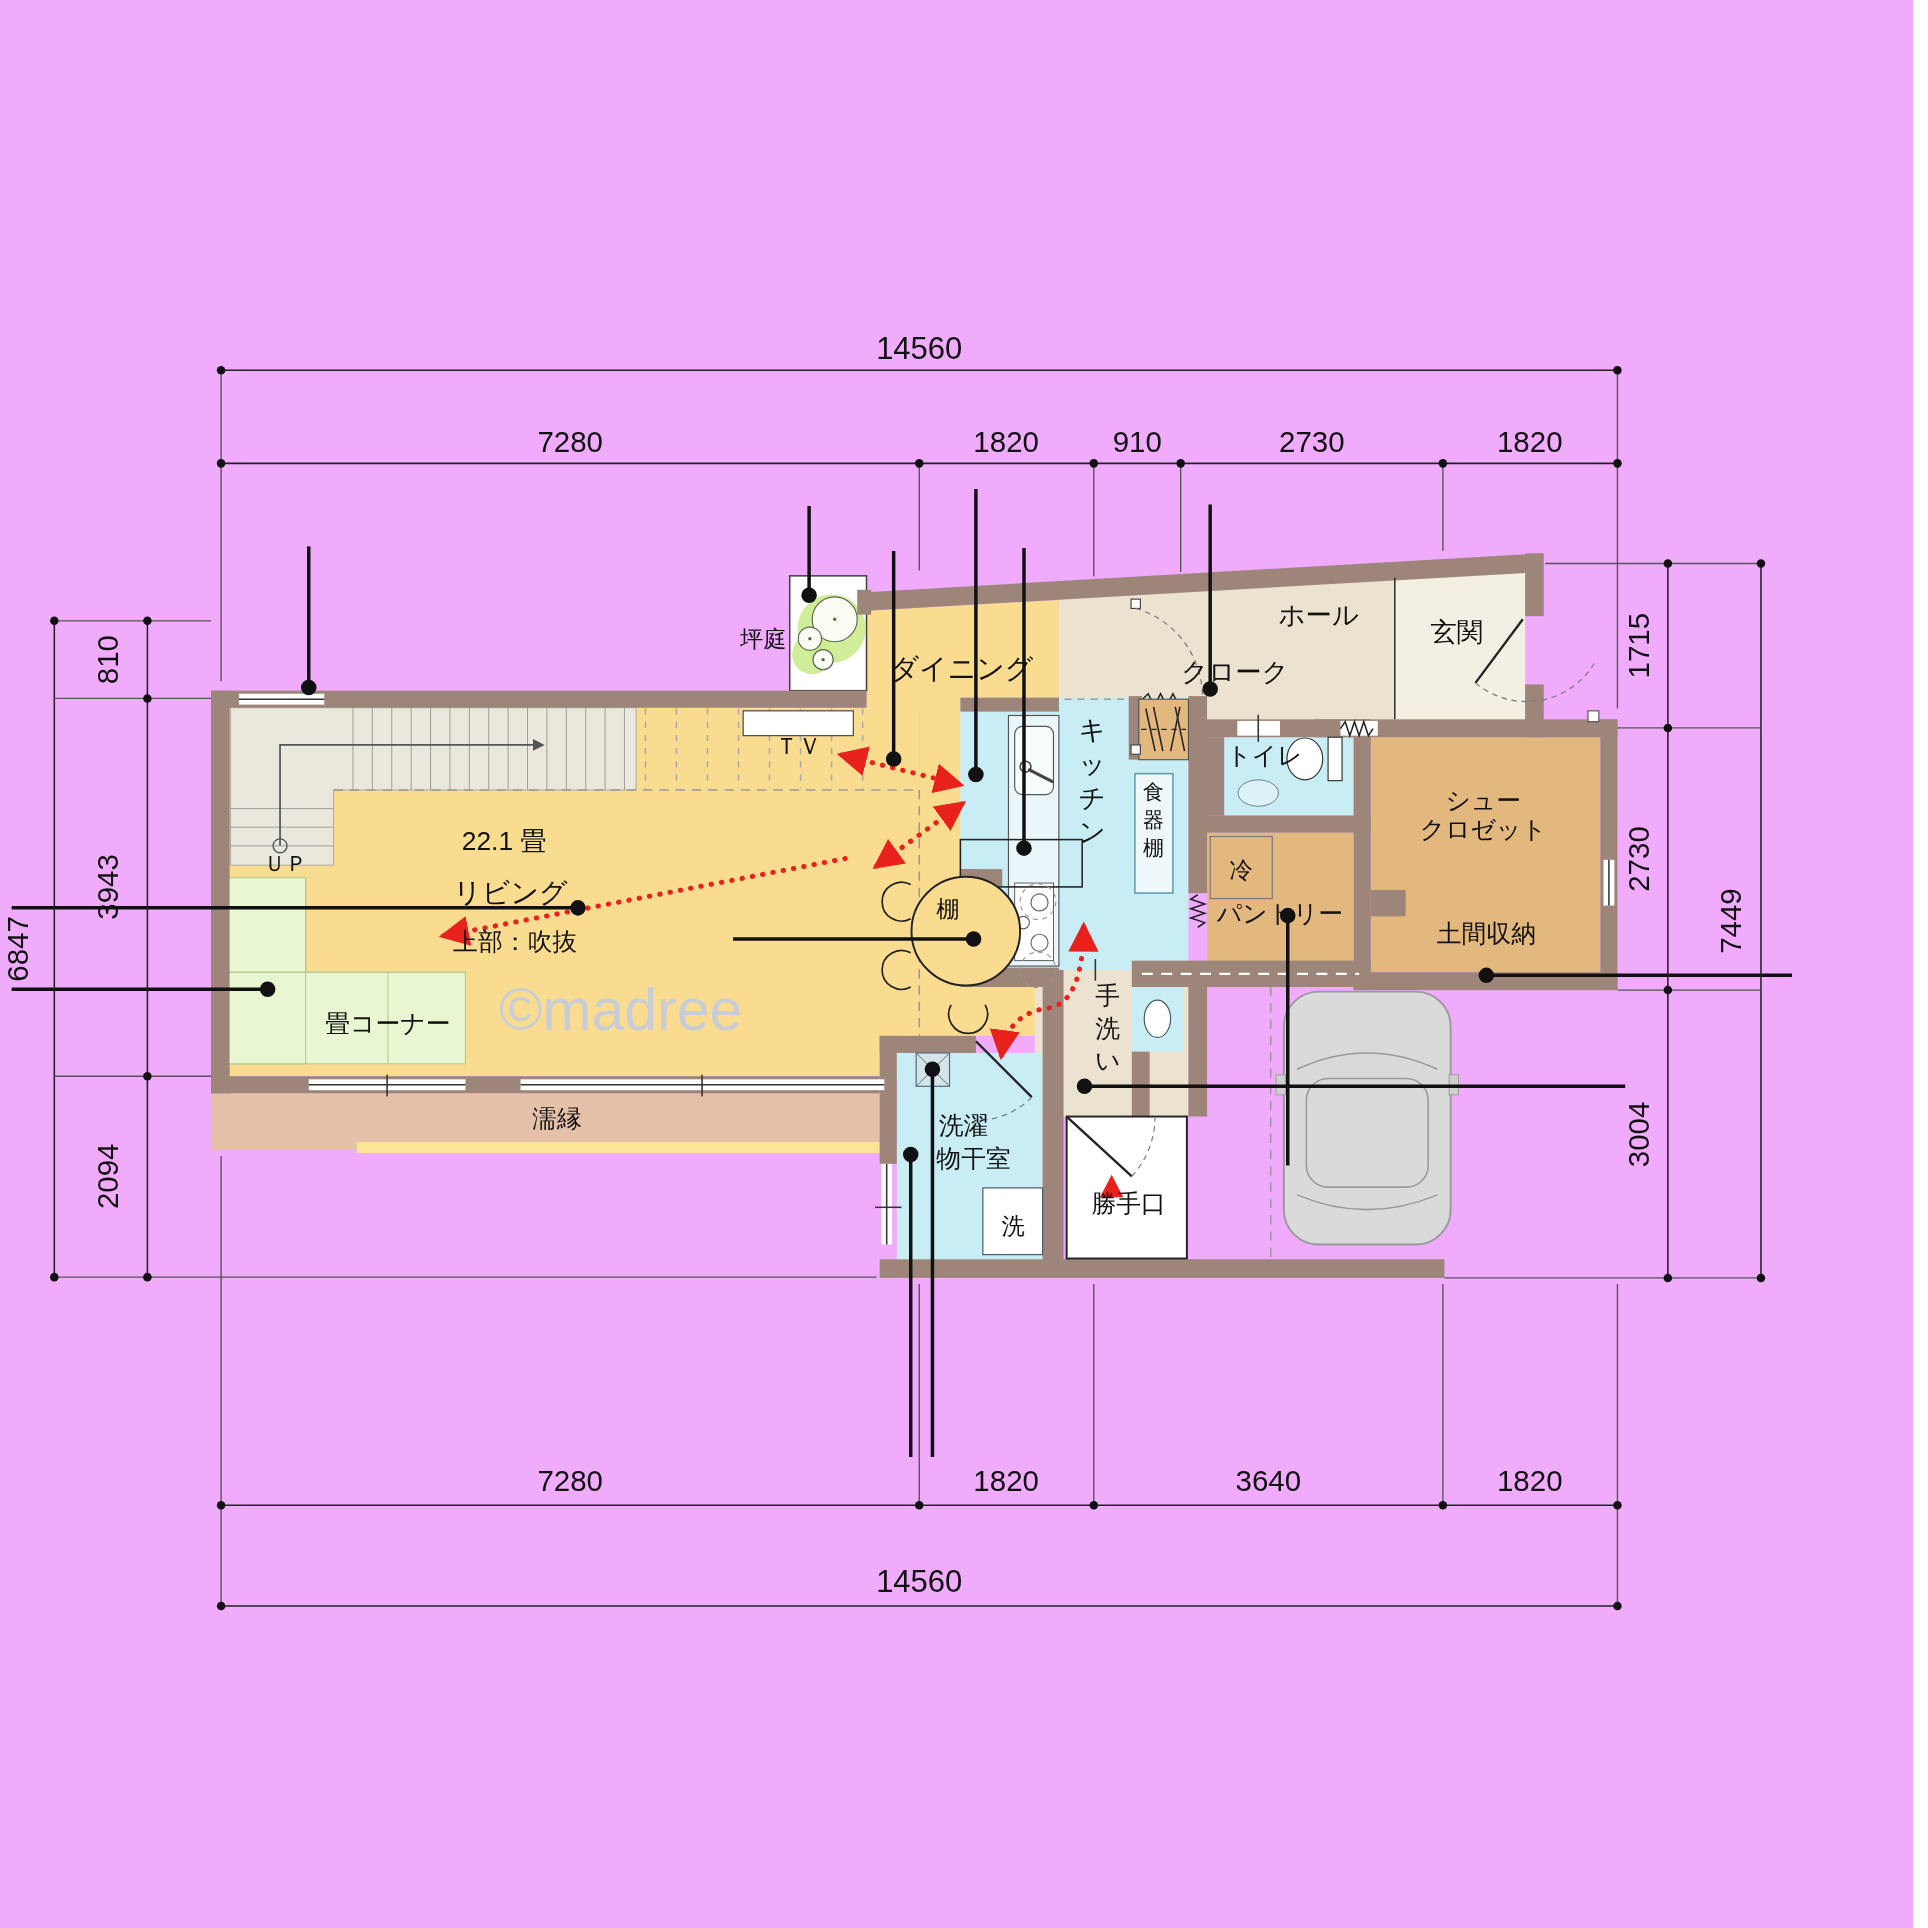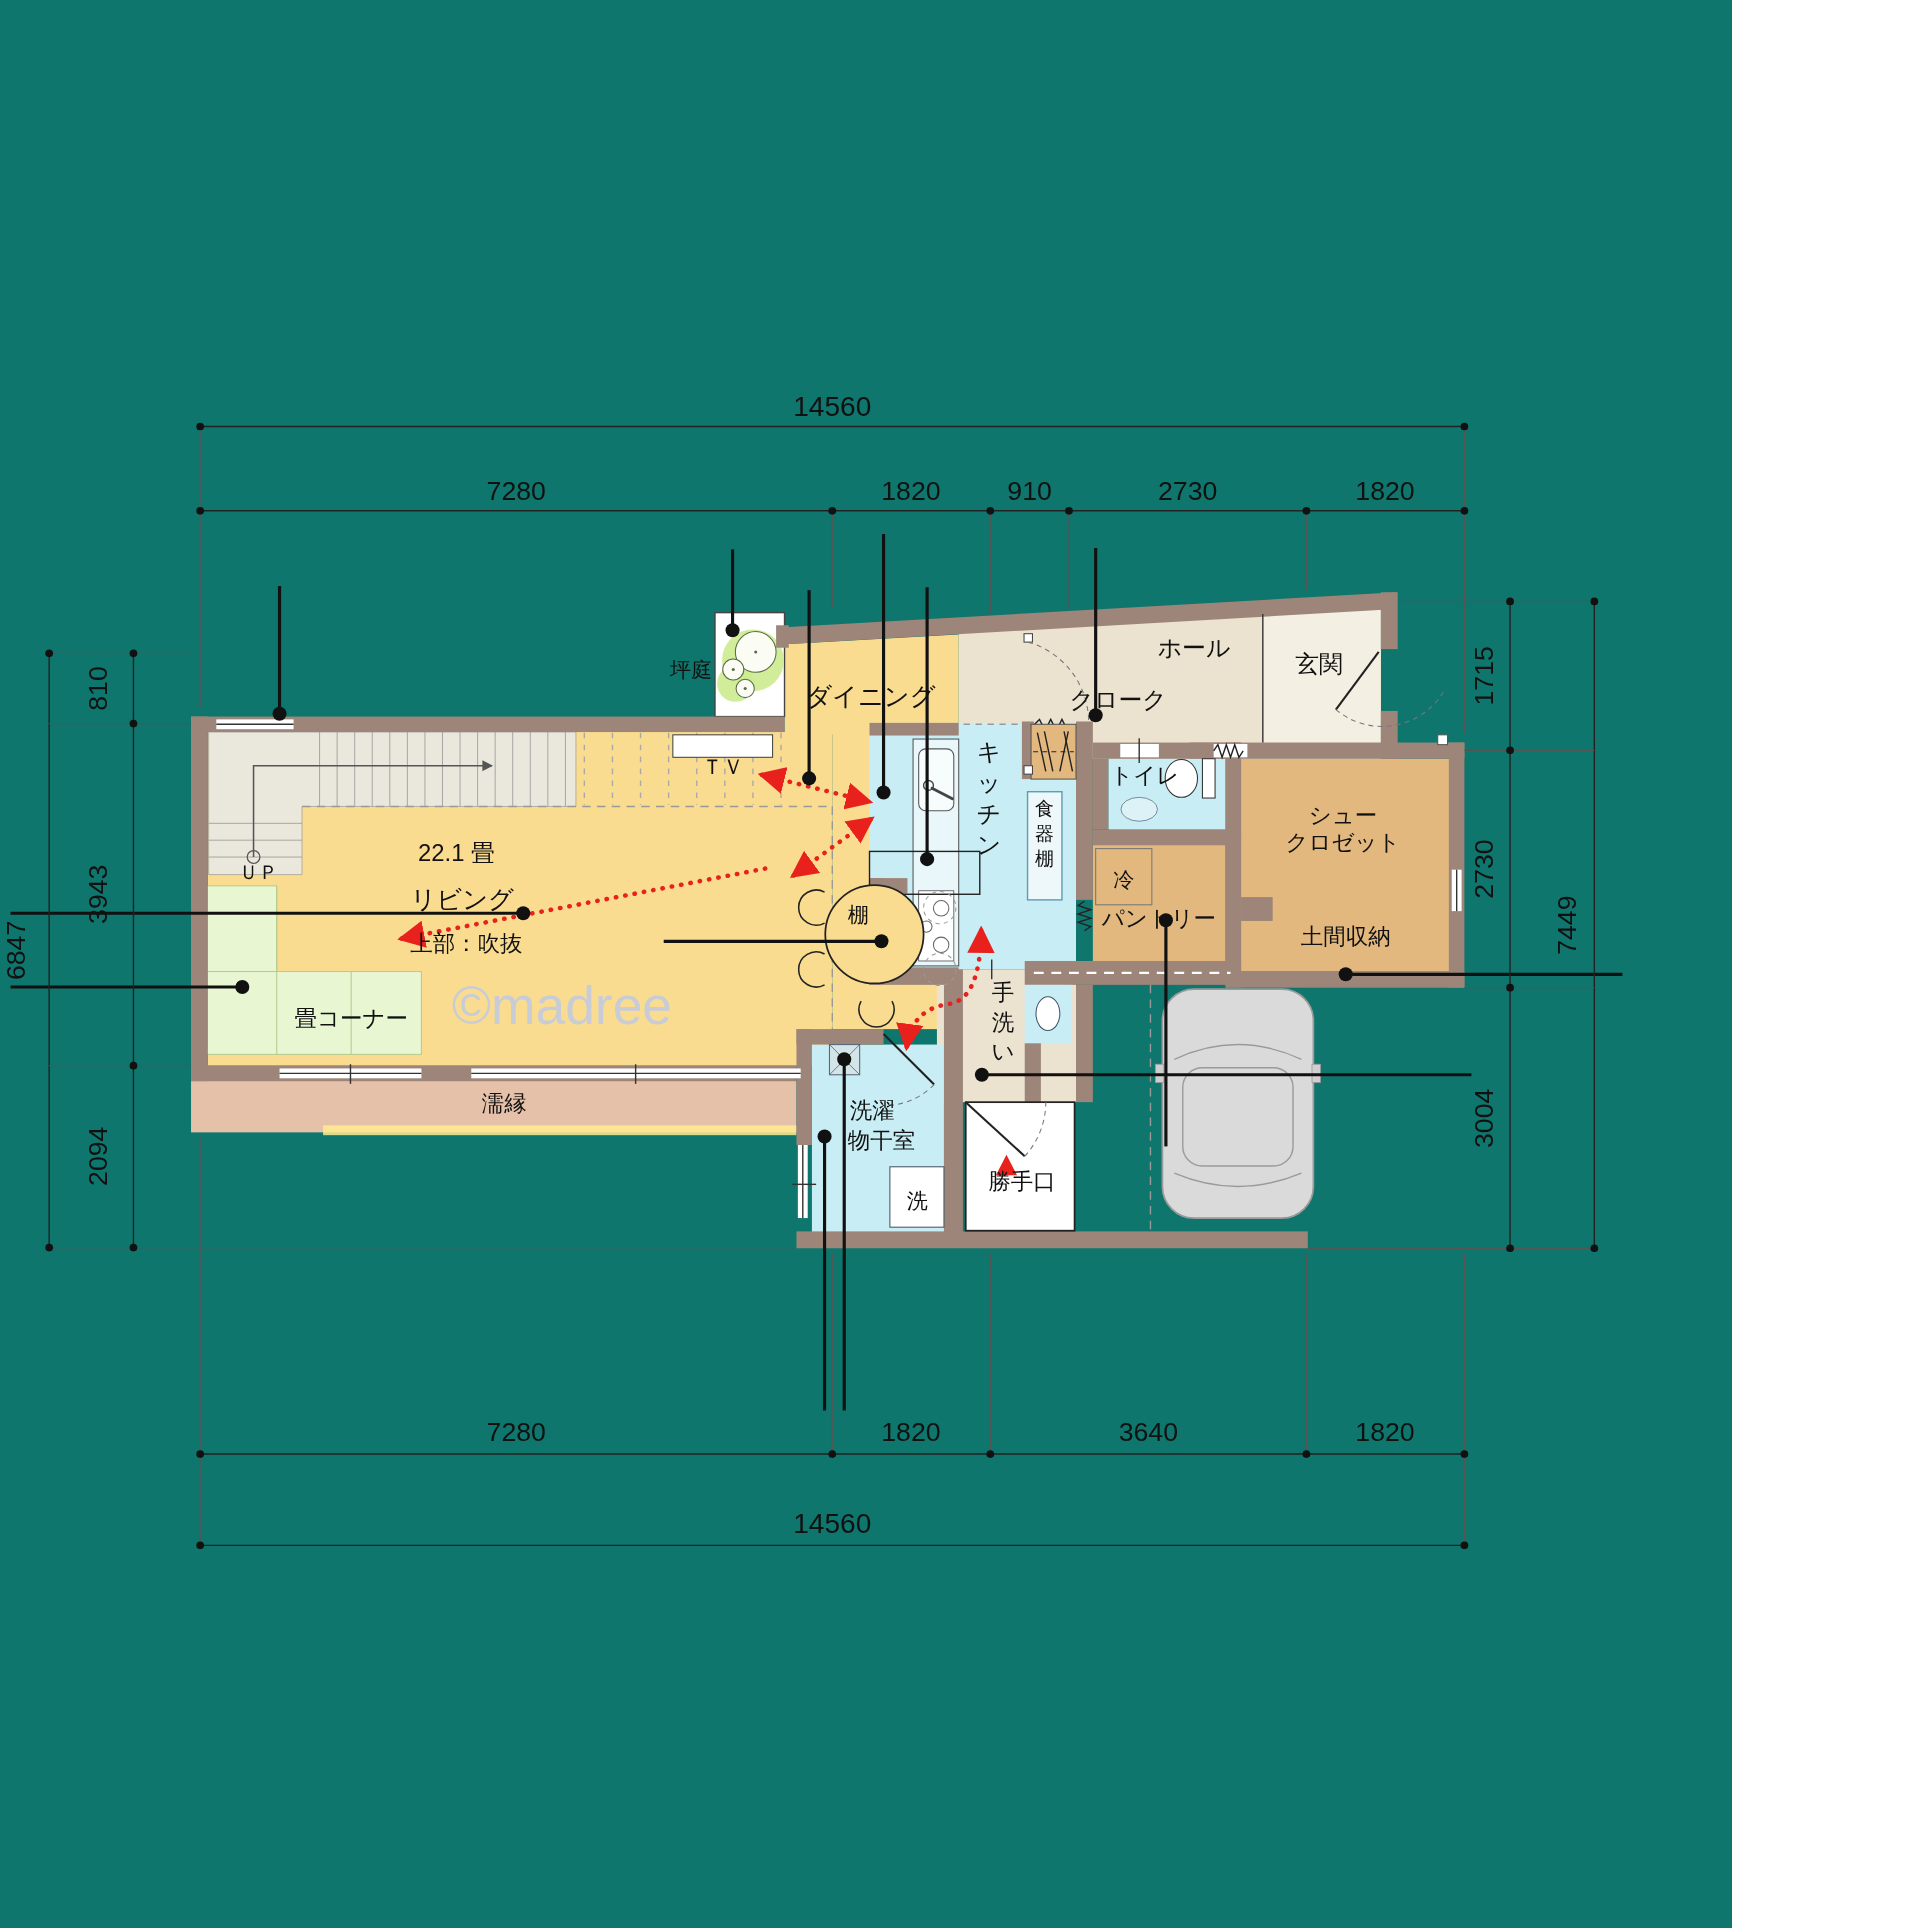--- a/index.html
+++ b/index.html
@@ -1,16 +1,16 @@
 <!DOCTYPE html>
 <html style="font-size:12.5px"><head>
 <meta charset="utf-8">
 <style>
   html,body{margin:0;padding:0;background:#fff;}
-  #stage{position:relative;width:1732px;height:1929px;background:#0f766e;overflow:hidden;}
+  #stage{position:relative;width:1913px;height:1929px;background:#f0abfc;overflow:hidden;}
   svg{position:absolute;left:0;top:0;width:100%;height:100%;}
   text{font-family:"Liberation Sans","DejaVu Sans",sans-serif;}
 </style>
 </head>
 <body>
 
 <div id="stage">
   <svg viewBox="0 0 2466 2466" xmlns="http://www.w3.org/2000/svg">
     <defs>
       <marker id="ra" markerWidth="6" markerHeight="6" refX="5" refY="3" orient="auto-start-reverse" markerUnits="strokeWidth">

